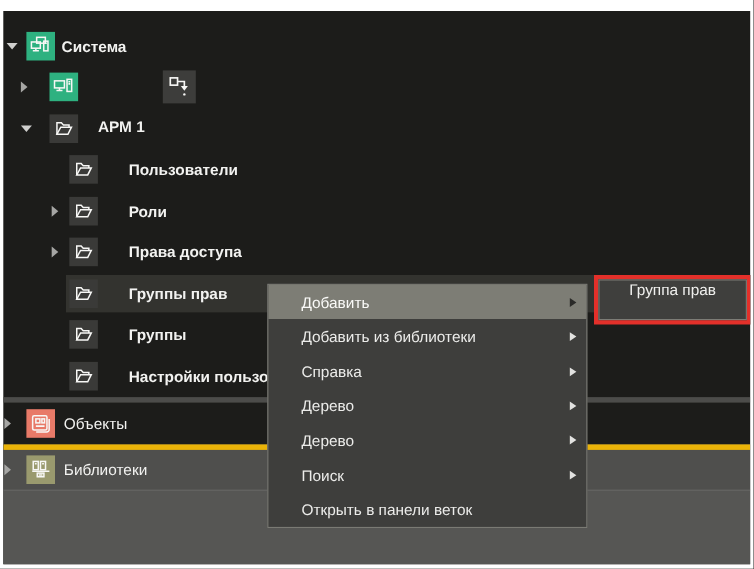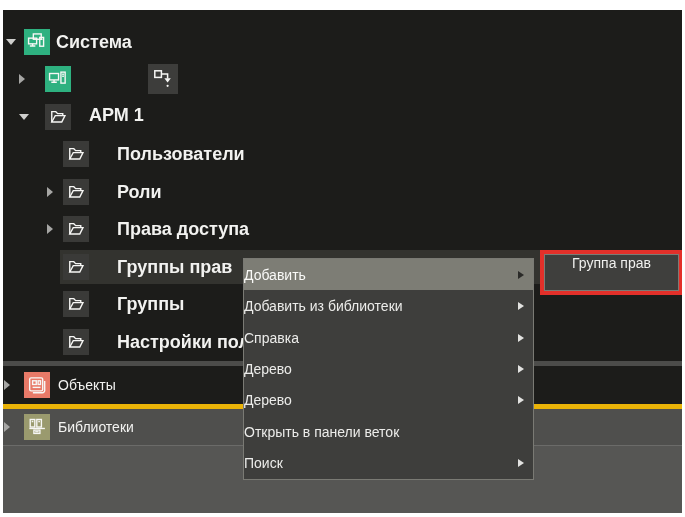--- a/index.html
+++ b/index.html
@@ -7,21 +7,21 @@
     width:685px;height:517px;position:relative;background:#ffffff;
     font-family:"Liberation Sans", sans-serif;overflow:hidden;
   }
   .panel{
     position:absolute;left:3px;top:10px;width:679px;height:503px;
     background:#1c1c1a;overflow:hidden;
   }
   
   .tree{padding-top:13px;}
   .tree-row{
-    position:relative;height:37.5px;color:#f2f2f0;font-weight:bold;font-size:18px;
+    position:relative;height:37.5px;color:#f2f2f0;font-weight:bold;font-size:14px;
   }
   .tree-row.selected::before{
     content:"";position:absolute;left:57px;right:0;top:2px;bottom:2px;
     background:#33332f;
   }
   .exp{position:absolute;top:50%;transform:translateY(-50%);width:0;height:0;}
   .exp-down{border-left:5px solid transparent;border-right:5px solid transparent;border-top:6.5px solid #cfcfcd;}
   .exp-right{border-top:5px solid transparent;border-bottom:5px solid transparent;border-left:6.5px solid #a6a6a4;}
   .tile{
     position:absolute;top:50%;transform:translateY(-50%);
@@ -53,21 +53,21 @@
   .lib-row{height:41px;background:#4f4f4d;border-top:5px solid #eab308;box-sizing:border-box;}
   .filler{position:absolute;left:0;right:0;bottom:0;top:435px;background:#565654;border-top:1px solid #6b6b69;}
   
   .menu{
     position:absolute;left:240px;top:248px;width:291px;height:222px;
     background:#3e3e3c;border:1px solid #7a7a74;box-sizing:border-box;
     display:flex;flex-direction:column;z-index:5;
   }
   .menu-item{
     flex:1;position:relative;display:flex;align-items:center;
-    color:#ececea;font-size:14px;
+    padding-left:30px;color:#ececea;font-size:14px;
   }
   .menu-item.hl{background:#7d7d75;color:#fafaf8;}
   .mi-arrow{
     position:absolute;right:9px;top:50%;transform:translateY(-50%);
     width:0;height:0;border-top:4.5px solid transparent;border-bottom:4.5px solid transparent;
     border-left:6px solid #e2e2e0;
   }
   .menu-item.hl .mi-arrow{border-left-color:#2a2a28;}
   
   .anno{
@@ -239,26 +239,26 @@
       </div>
       <div class="menu-item">
         <span class="mi-label">Дерево</span>
         <span class="mi-arrow"></span>
       </div>
       <div class="menu-item">
         <span class="mi-label">Дерево</span>
         <span class="mi-arrow"></span>
       </div>
       <div class="menu-item">
+        <span class="mi-label">Поиск</span>
+        <span class="mi-arrow"></span>
+      </div>
+      <div class="menu-item">
         <span class="mi-label">Открыть в панели веток</span>
 
-      </div>
-      <div class="menu-item">
-        <span class="mi-label">Поиск</span>
-        <span class="mi-arrow"></span>
       </div>
   </div>
 
   <div class="anno">
     <div class="submenu-item">
       <span>Группа прав</span>
     </div>
   </div>
 
 </div>

